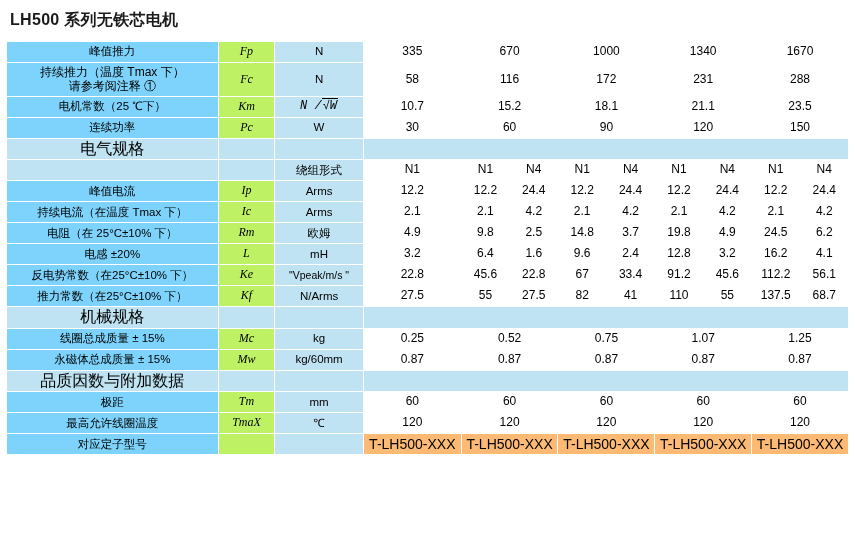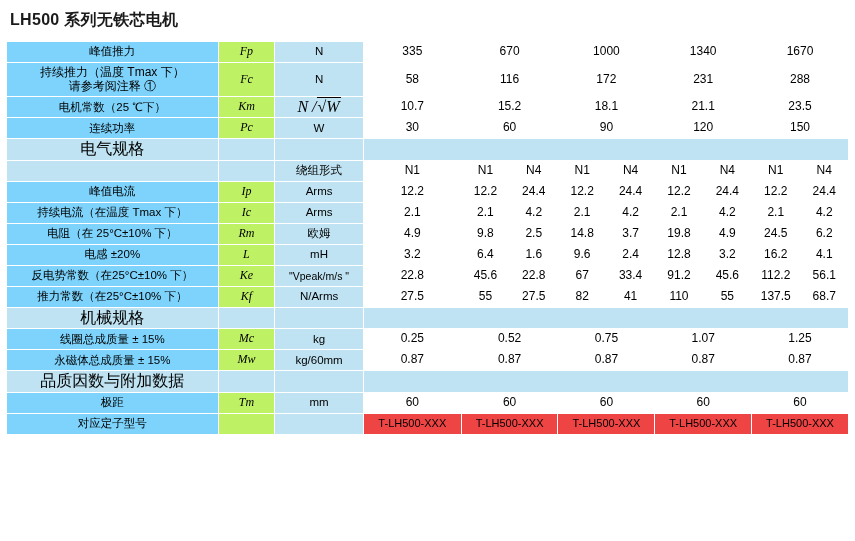--- a/index.html
+++ b/index.html
@@ -72,35 +72,35 @@
     background: #bfe3f2;
     font-weight: bold;
     font-size: 16px;
     text-align: center;
   }
   .val {
     background: #ffffff;
     font-size: 12px;
   }
   .val-small {
-    background: #ef4444;
-    font-size: 11px;
+    background: #fdba74;
+    font-size: 14px;
     margin-left: 15px;
   }
   .blank {
     background: #bfe3f2;
   }
   .two-line {
     font-size: 12px;
     line-height: 1.25;
   }
   .sqrt-cell {
-    font-family: Liberation Serif, serif;
+    font-family: Liberation Mono, monospace;
     font-style: italic;
-    font-size: 16px;
+    font-size: 12px;
     margin-top: 8px;
   }
   .sqrt {
     border-top: 1px solid #000;
     padding: 0 1px;
   }
 </style>
 </head>
 <body>
 
@@ -329,20 +329,30 @@
         <td class="lbl-sym">Tm</td>
         <td class="lbl-unit">mm</td>
         <td class="val" colspan="2">60</td>
         <td class="val" colspan="2">60</td>
         <td class="val" colspan="2">60</td>
         <td class="val" colspan="2">60</td>
         <td class="val" colspan="2">60</td>
       </tr>
 
 
+      <tr>
+        <td class="lbl">最高允许线圈温度</td>
+        <td class="lbl-sym">TmaX</td>
+        <td class="lbl-unit">℃</td>
+        <td class="val" colspan="2">120</td>
+        <td class="val" colspan="2">120</td>
+        <td class="val" colspan="2">120</td>
+        <td class="val" colspan="2">120</td>
+        <td class="val" colspan="2">120</td>
+      </tr>
 
       <tr>
         <td class="lbl">对应定子型号</td>
         <td class="lbl-sym"></td>
         <td class="lbl-unit"></td>
         <td class="val-small" colspan="2">T-LH500-XXX</td>
         <td class="val-small" colspan="2">T-LH500-XXX</td>
         <td class="val-small" colspan="2">T-LH500-XXX</td>
         <td class="val-small" colspan="2">T-LH500-XXX</td>
         <td class="val-small" colspan="2">T-LH500-XXX</td>

